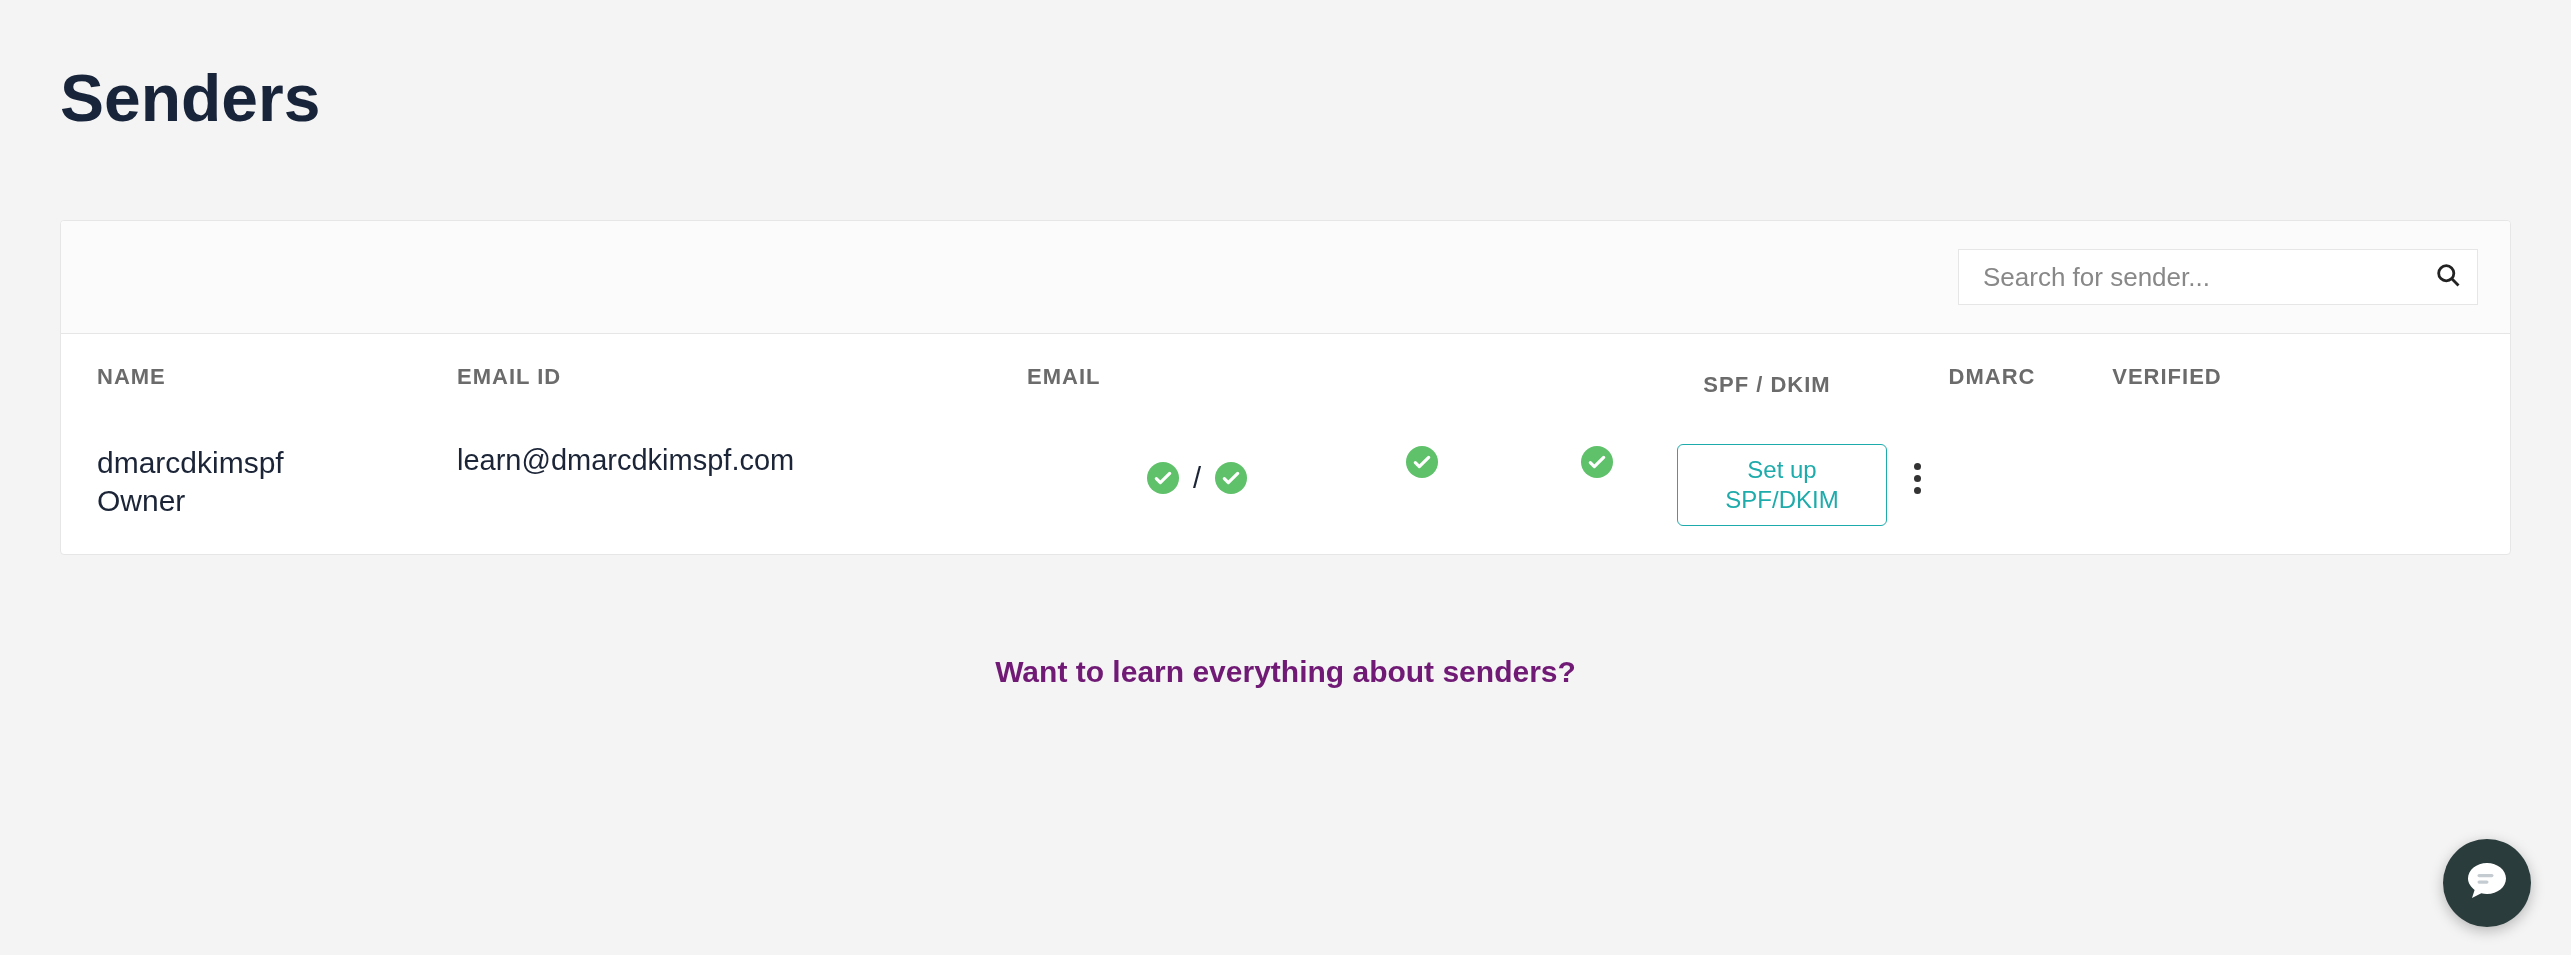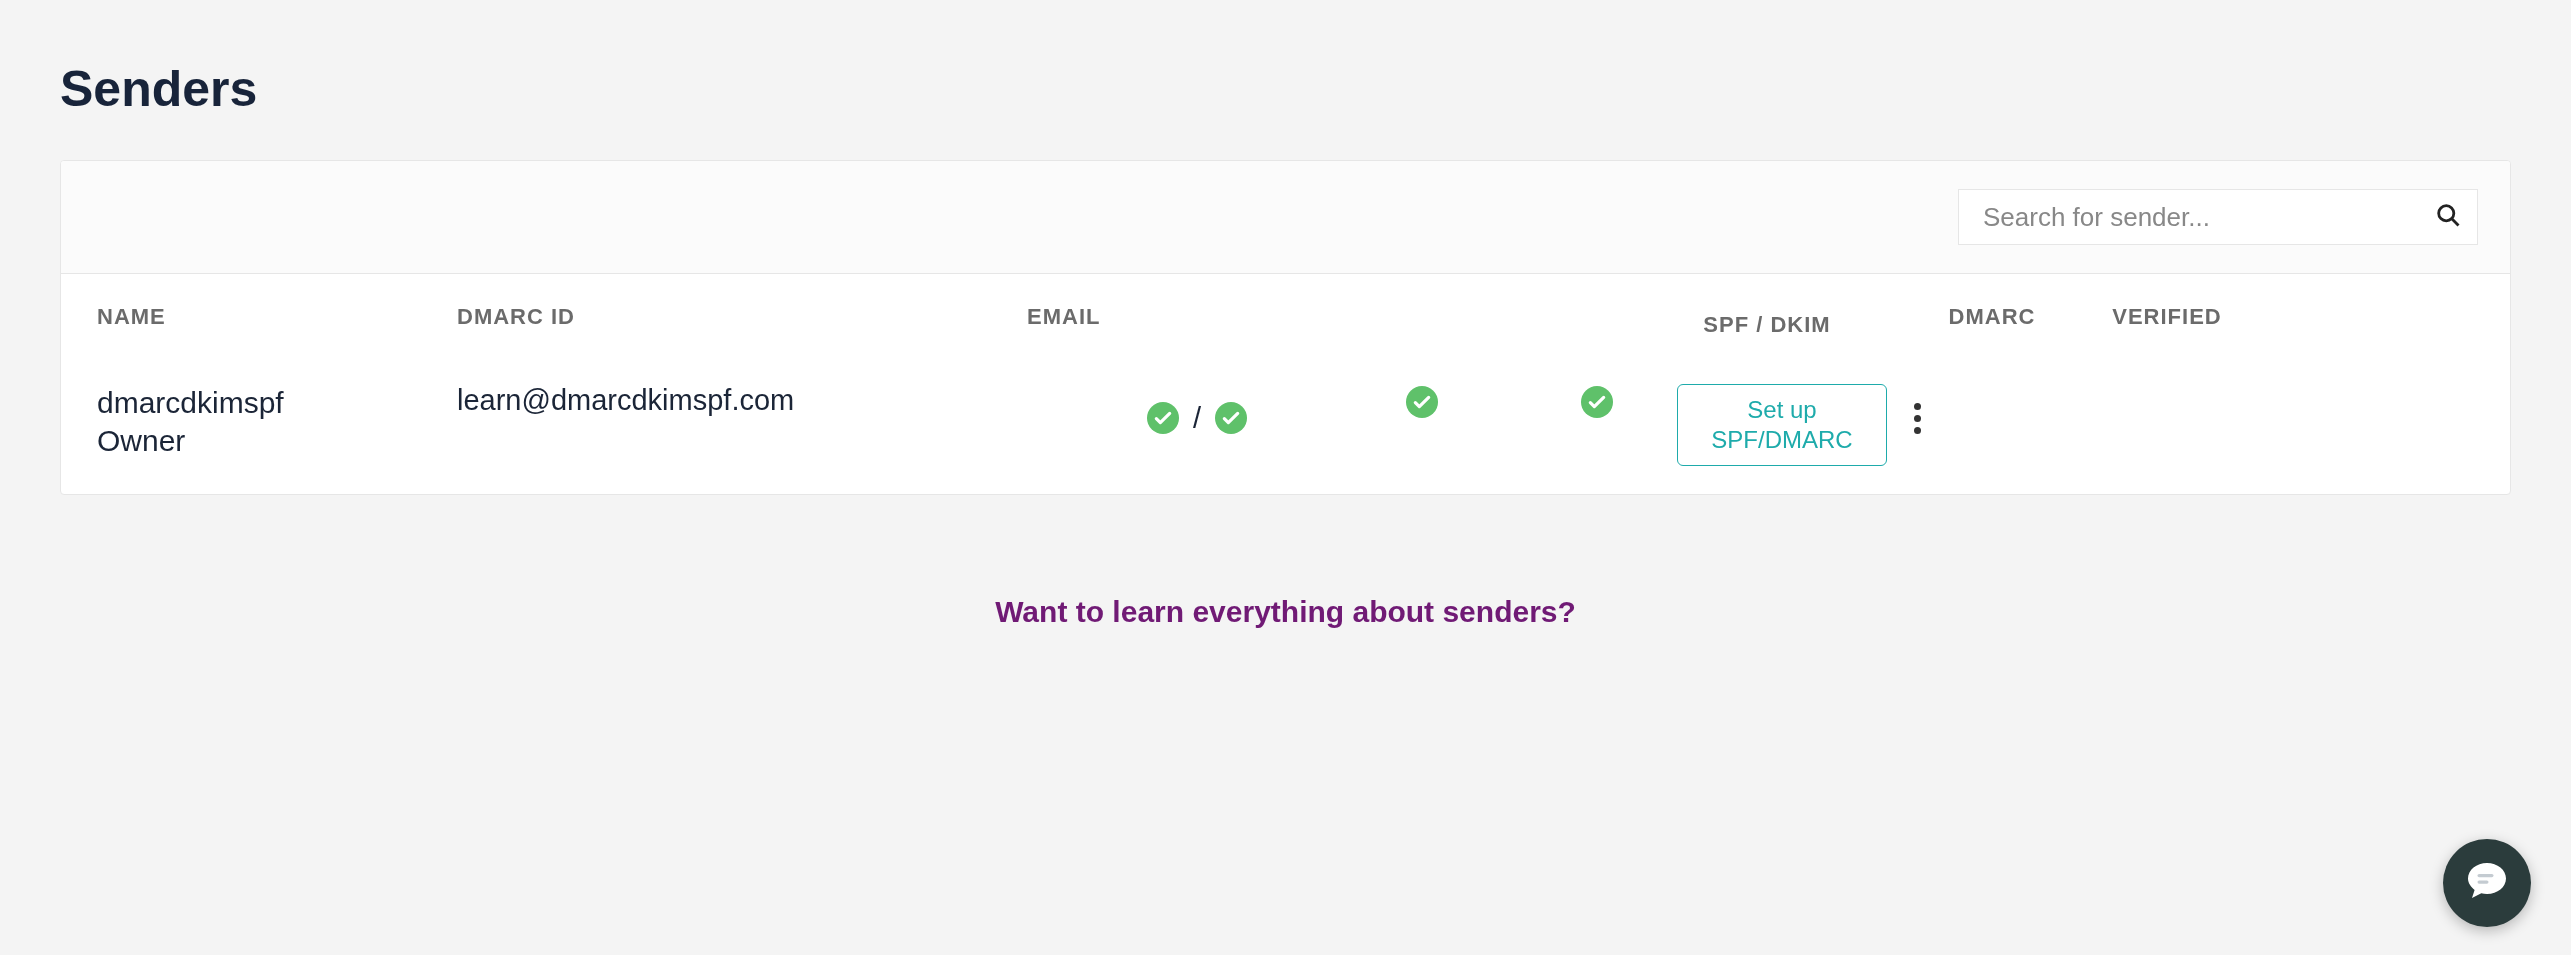--- a/index.html
+++ b/index.html
@@ -7,24 +7,24 @@
       background: #f4f4f4;
       font-family: "Segoe UI", -apple-system, Arial, sans-serif;
       color: #18243a;
       width: 2571px;
       height: 955px;
       position: relative;
       padding: 60px;
       font-size: 16px;
     }
     .page-title {
-      font-size: 50px;
+      font-size: 66px;
       font-weight: 600;
       color: #18243a;
-      margin-bottom: 42px;
+      margin-bottom: 84px;
     }
     .card {
       background: #fff;
       border: 1px solid #e6e6e6;
       border-radius: 4px;
       overflow: hidden;
     }
     .card-toolbar {
       background: #fbfbfb;
       border-bottom: 1px solid #e6e6e6;
@@ -150,21 +150,21 @@
           <circle cx="10.5" cy="10.5" r="6.5"></circle>
           <line x1="15.5" y1="15.5" x2="21" y2="21"></line>
         </svg>
       </span>
     </div>
   </div>
 
   <div class="table">
     <div class="thead">
       <div class="col col-name">NAME</div>
-      <div class="col col-sender">DMARC ID</div>
+      <div class="col col-sender">EMAIL ID</div>
       <div class="col col-email">EMAIL</div>
       <div class="col col-spf">SPF / DKIM</div>
       <div class="col col-dmarc">DMARC</div>
       <div class="col col-verif">VERIFIED</div>
       <div class="col col-action"></div>
       <div class="col col-more"></div>
     </div>
 
     <div class="trow">
       <div class="col col-name">
@@ -197,21 +197,21 @@
       </div>
       <div class="col col-verif">
         <span class="check">
           <svg viewBox="0 0 24 24">
               <circle cx="12" cy="12" r="12" fill="#5fc16a"></circle>
               <path d="M7 12.5l3 3 7-7" stroke="#fff" stroke-width="2.4" fill="none" stroke-linecap="round" stroke-linejoin="round"></path>
             </svg>
         </span>
       </div>
       <div class="col col-action">
-        <button class="action-btn">Set up SPF/DMARC</button>
+        <button class="action-btn">Set up SPF/DKIM</button>
       </div>
       <div class="col col-more">
         <span class="kebab">
           <span></span>
             <span></span>
             <span></span>
         </span>
       </div>
     </div>
   </div>

